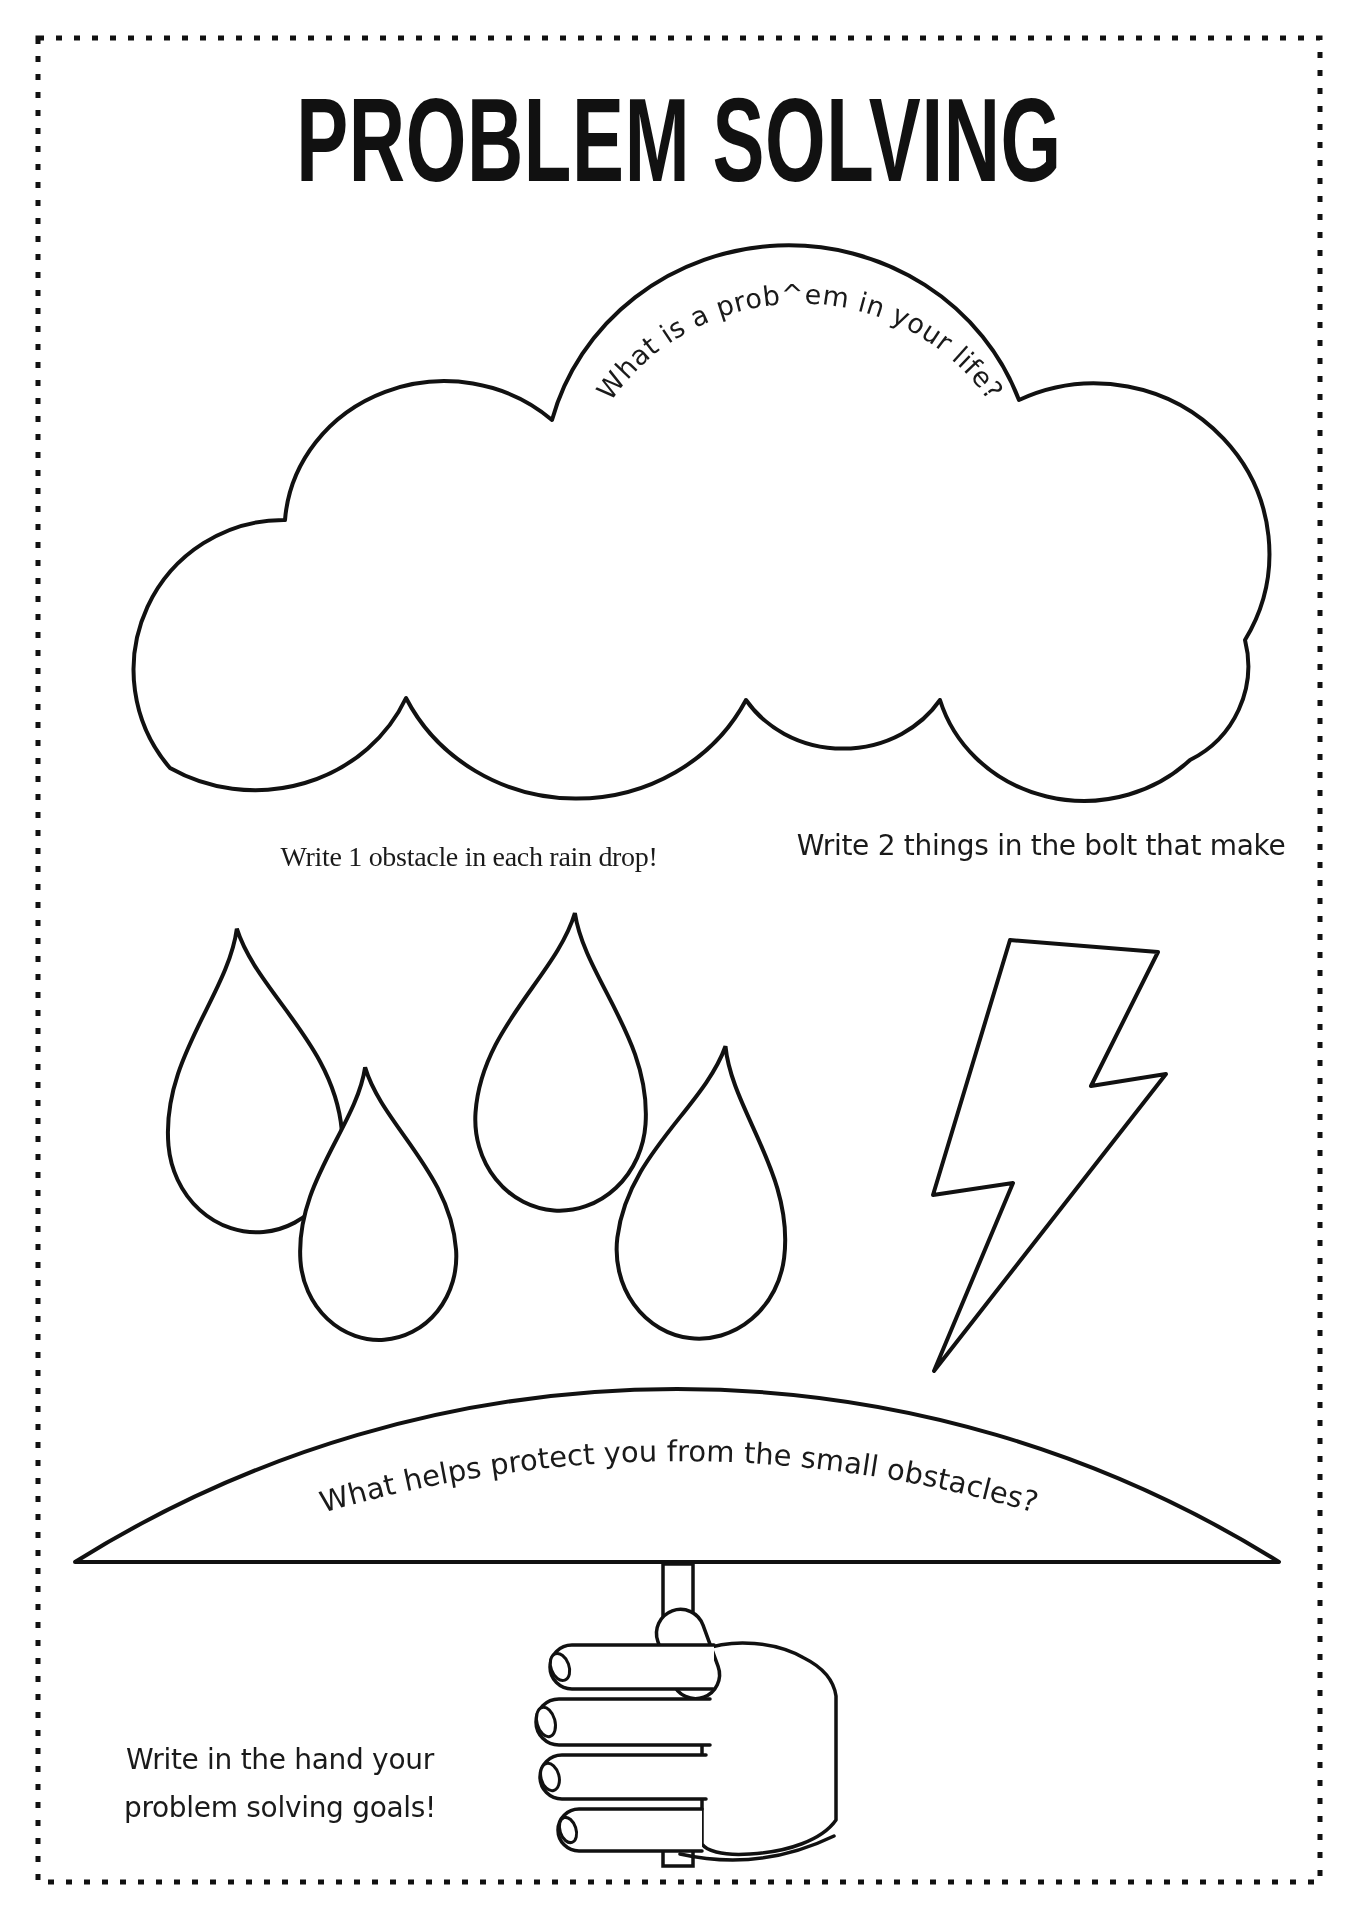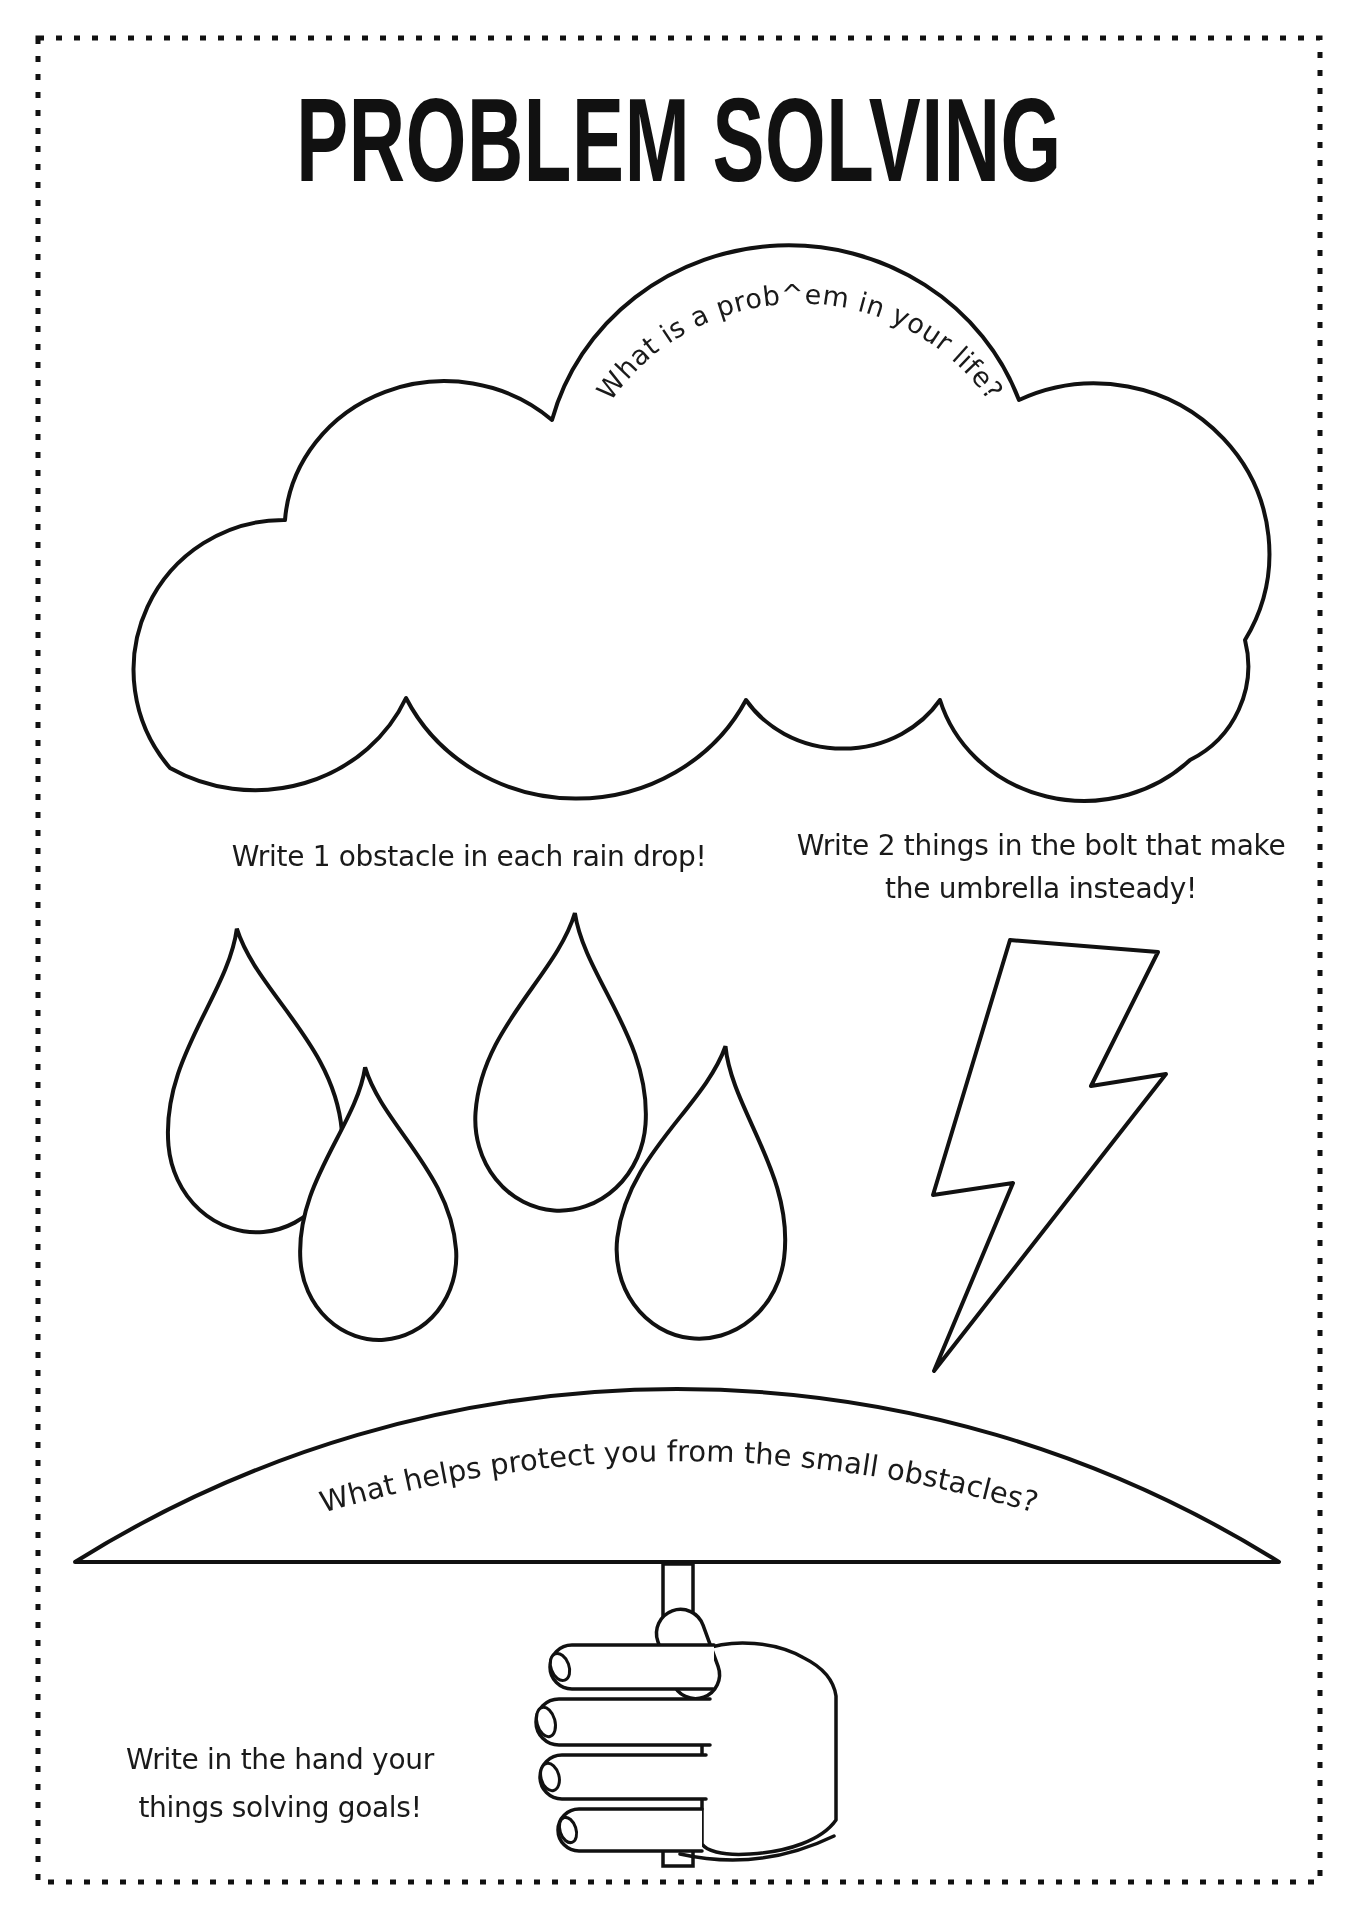--- a/index.html
+++ b/index.html
@@ -35,42 +35,41 @@
     color: #111;
   }
   .instr {
     position: absolute;
     font-size: 28px;
     line-height: 1.5;
     text-align: center;
     color: #1a1a1a;
     letter-spacing: -0.3px;
   }
-  .rain-instr  { left: 189px; top: 836px; width: 560px; }
+  .rain-instr  { left: 189px; top: 836px; width: 560px; font-family: Liberation Serif, serif; }
   .bolt-instr  { left: 771px; top: 812px; width: 540px; line-height: 1.55; margin-top: 12px; }
   .hand-instr  { left: 60px;  top: 1736px; width: 440px; line-height: 1.7; }
   svg text { font-family: "DejaVu Sans", sans-serif; fill: #1a1a1a; }
 </style>
 </head>
 <body>
 
 <div class="page">
 
   <div class="title">PROBLEM SOLVING</div>
 
   <div class="instr rain-instr">Write 1 obstacle in each rain drop!</div>
 
   <div class="instr bolt-instr">
     <div>Write 2 things in the bolt that make</div>
-    <div>the umbrella insteady!</div>
   </div>
 
   <div class="instr hand-instr">
     <div>Write in the hand your</div>
-    <div>things solving goals!</div>
+    <div>problem solving goals!</div>
   </div>
 
   <svg class="art" viewBox="0 0 1358 1920" xmlns="http://www.w3.org/2000/svg">
 
     <defs>
       <path id="cloud-arc" d="M 600 420 A 225 215 0 0 1 1000 420" fill="none"></path>
       <path id="umb-arc" d="M 300 1520 A 1250 1250 0 0 1 1058 1520" fill="none"></path>
       <path id="dropBase" d="M 0 -120 C 10 -75 60 -35 60 25 A 60 65 0 1 1 -60 25 C -60 -35 -10 -75 0 -120 Z" fill="#ffffff" stroke="#111111" stroke-width="4" vector-effect="non-scaling-stroke"></path>
     </defs>
 

